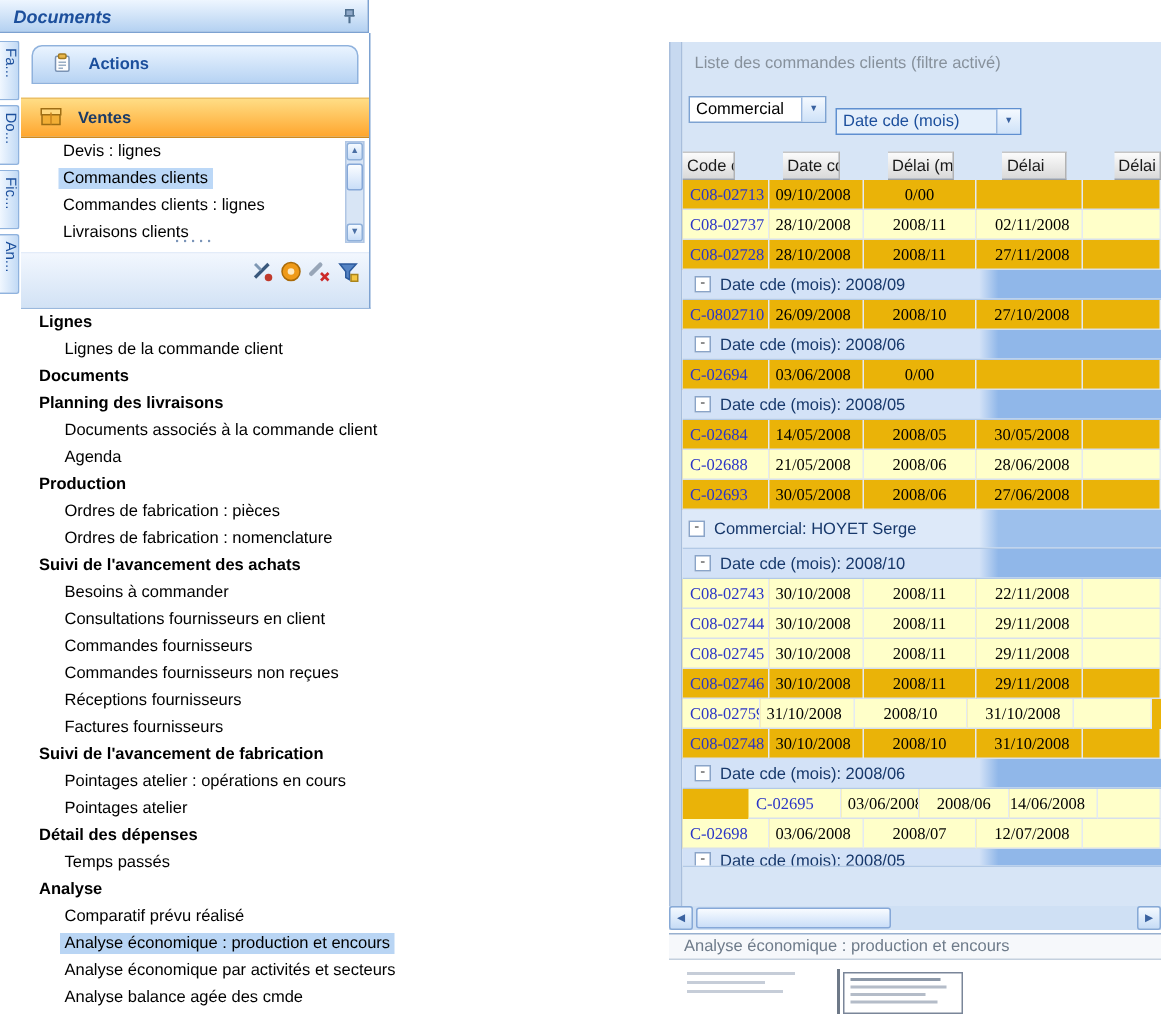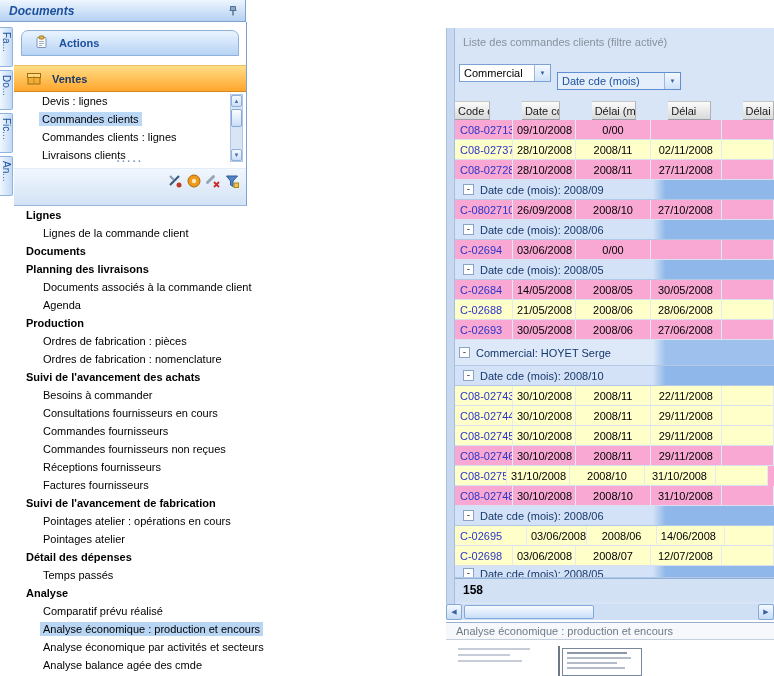--- a/index.html
+++ b/index.html
@@ -68,21 +68,21 @@
   .dd-label{flex:1;padding-left:4px;white-space:nowrap;overflow:hidden;}
   .dd-btn{width:15px;height:100%;border-left:1px solid #9ab8e0;background:linear-gradient(#f4f9ff,#cfe2f8);
     display:flex;align-items:center;justify-content:center;font-size:6px;color:#3a62a0;}
 
   #grid{position:absolute;left:0;top:73px;width:319px;}
   #grid-header{display:flex;height:19px;gap:32px;}
   .gh-cell{box-sizing:border-box;height:19px;background:linear-gradient(#fbfbfb,#d9d9d9);
     border-top:1px solid #c6c6c6;border-right:1px solid #b2b2b2;border-bottom:1px solid #999fa8;
     padding:3px 0 0 3px;color:#1a1a1a;overflow:hidden;white-space:nowrap;}
   #grid-rows{background:#fff;}
-  .grid-row{display:flex;height:20px;box-sizing:border-box;background:#f9a8d4;}
+  .grid-row{display:flex;height:20px;box-sizing:border-box;background:#eab308;font-family:Liberation Serif, serif;}
   .grid-row .cell{box-sizing:border-box;border-right:1px solid #e4eaf2;border-bottom:1px solid #d7e0ec;
     padding-top:4px;overflow:hidden;white-space:nowrap;}
   .grid-row.hl .cell{background:#ffffc9;}
   .cell.c0{color:#2a35c8;padding-left:5px;}
   .cell.c1{padding-left:4px;}
   .cell.c2{text-align:center;}
   .cell.c3{text-align:right;padding-right:8px;}
   .group-row{height:20px;box-sizing:border-box;display:flex;align-items:center;color:#17386b;
     background:linear-gradient(to right,#d3e2f7 0,#d3e2f7 62%,#90b7e9 66%,#90b7e9 100%);
     border-bottom:1px solid #b2c9e6;white-space:nowrap;}
@@ -205,21 +205,21 @@
       <div class="tree-item"><span class="tree-label">Lignes de la commande client</span></div>
       <div class="tree-item bold"><span class="tree-label">Documents</span></div>
       <div class="tree-item bold"><span class="tree-label">Planning des livraisons</span></div>
       <div class="tree-item"><span class="tree-label">Documents associés à la commande client</span></div>
       <div class="tree-item"><span class="tree-label">Agenda</span></div>
       <div class="tree-item bold"><span class="tree-label">Production</span></div>
       <div class="tree-item"><span class="tree-label">Ordres de fabrication : pièces</span></div>
       <div class="tree-item"><span class="tree-label">Ordres de fabrication : nomenclature</span></div>
       <div class="tree-item bold"><span class="tree-label">Suivi de l'avancement des achats</span></div>
       <div class="tree-item"><span class="tree-label">Besoins à commander</span></div>
-      <div class="tree-item"><span class="tree-label">Consultations fournisseurs en cours</span></div>
+      <div class="tree-item"><span class="tree-label">Consultations fournisseurs en client</span></div>
       <div class="tree-item"><span class="tree-label">Commandes fournisseurs</span></div>
       <div class="tree-item"><span class="tree-label">Commandes fournisseurs non reçues</span></div>
       <div class="tree-item"><span class="tree-label">Réceptions fournisseurs</span></div>
       <div class="tree-item"><span class="tree-label">Factures fournisseurs</span></div>
       <div class="tree-item bold"><span class="tree-label">Suivi de l'avancement de fabrication</span></div>
       <div class="tree-item"><span class="tree-label">Pointages atelier : opérations en cours</span></div>
       <div class="tree-item"><span class="tree-label">Pointages atelier</span></div>
       <div class="tree-item bold"><span class="tree-label">Détail des dépenses</span></div>
       <div class="tree-item"><span class="tree-label">Temps passés</span></div>
       <div class="tree-item bold"><span class="tree-label">Analyse</span></div>
@@ -366,41 +366,38 @@
             <div class="cell c1" style="width: 63px;">30/10/2008</div>
             <div class="cell c2" style="width: 75px;">2008/10</div>
             <div class="cell c3" style="width: 71px;">31/10/2008</div>
             <div class="cell c4" style="width: 52px;"></div>
           </div>
           <div class="group-row">
             <span class="minus-box">-</span>
             <span class="group-label">Date cde (mois): 2008/06</span>
           </div>
           <div class="grid-row hl">
-            <div class="cell c0" style="width: 76px;">C-02695</div>
+            <div class="cell c0" style="width: 76px; margin-left: 44px;">C-02695</div>
             <div class="cell c1" style="width: 63px;">03/06/2008</div>
             <div class="cell c2" style="width: 75px;">2008/06</div>
             <div class="cell c3" style="width: 71px;">14/06/2008</div>
             <div class="cell c4" style="width: 52px;"></div>
           </div>
           <div class="grid-row hl">
             <div class="cell c0" style="width: 58px;">C-02698</div>
             <div class="cell c1" style="width: 63px;">03/06/2008</div>
             <div class="cell c2" style="width: 75px;">2008/07</div>
             <div class="cell c3" style="width: 71px;">12/07/2008</div>
             <div class="cell c4" style="width: 52px;"></div>
           </div>
           <div class="group-row partial">
             <span class="minus-box">-</span>
             <span class="group-label">Date cde (mois): 2008/05</span>
           </div>
         </div>
-    </div>
-    <div id="grid-footer">
-      <span>158</span>
     </div>
   </div>
 
   <div id="hscroll">
     <div class="sb-btn" id="sb-left">◀</div>
     <div id="sb-thumb"></div>
     <div class="sb-btn" id="sb-right">▶</div>
   </div>
 
   <div id="bottom-bar">

